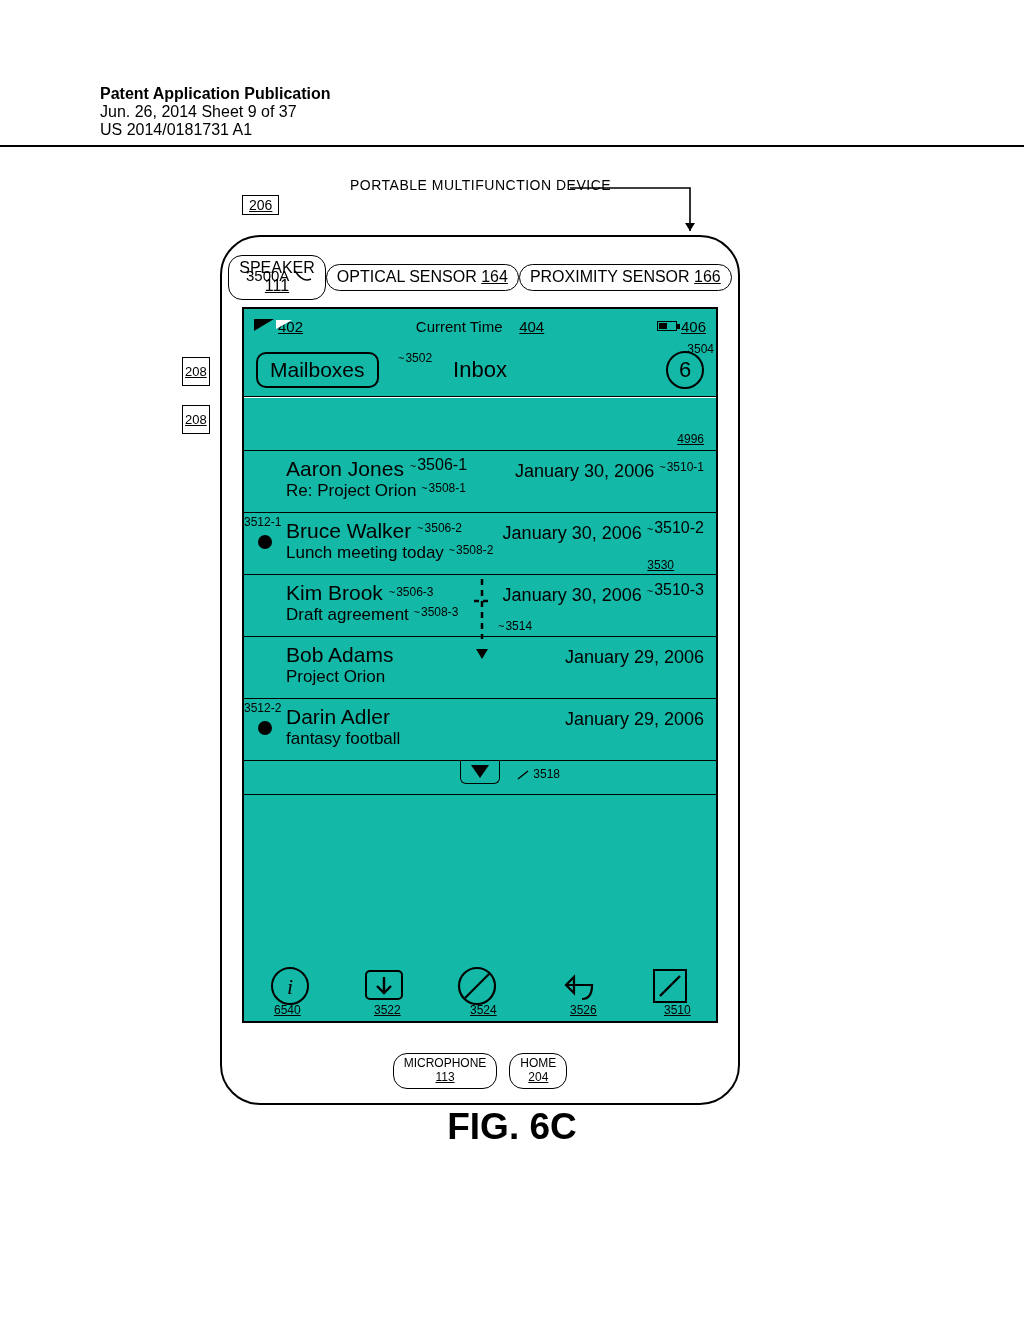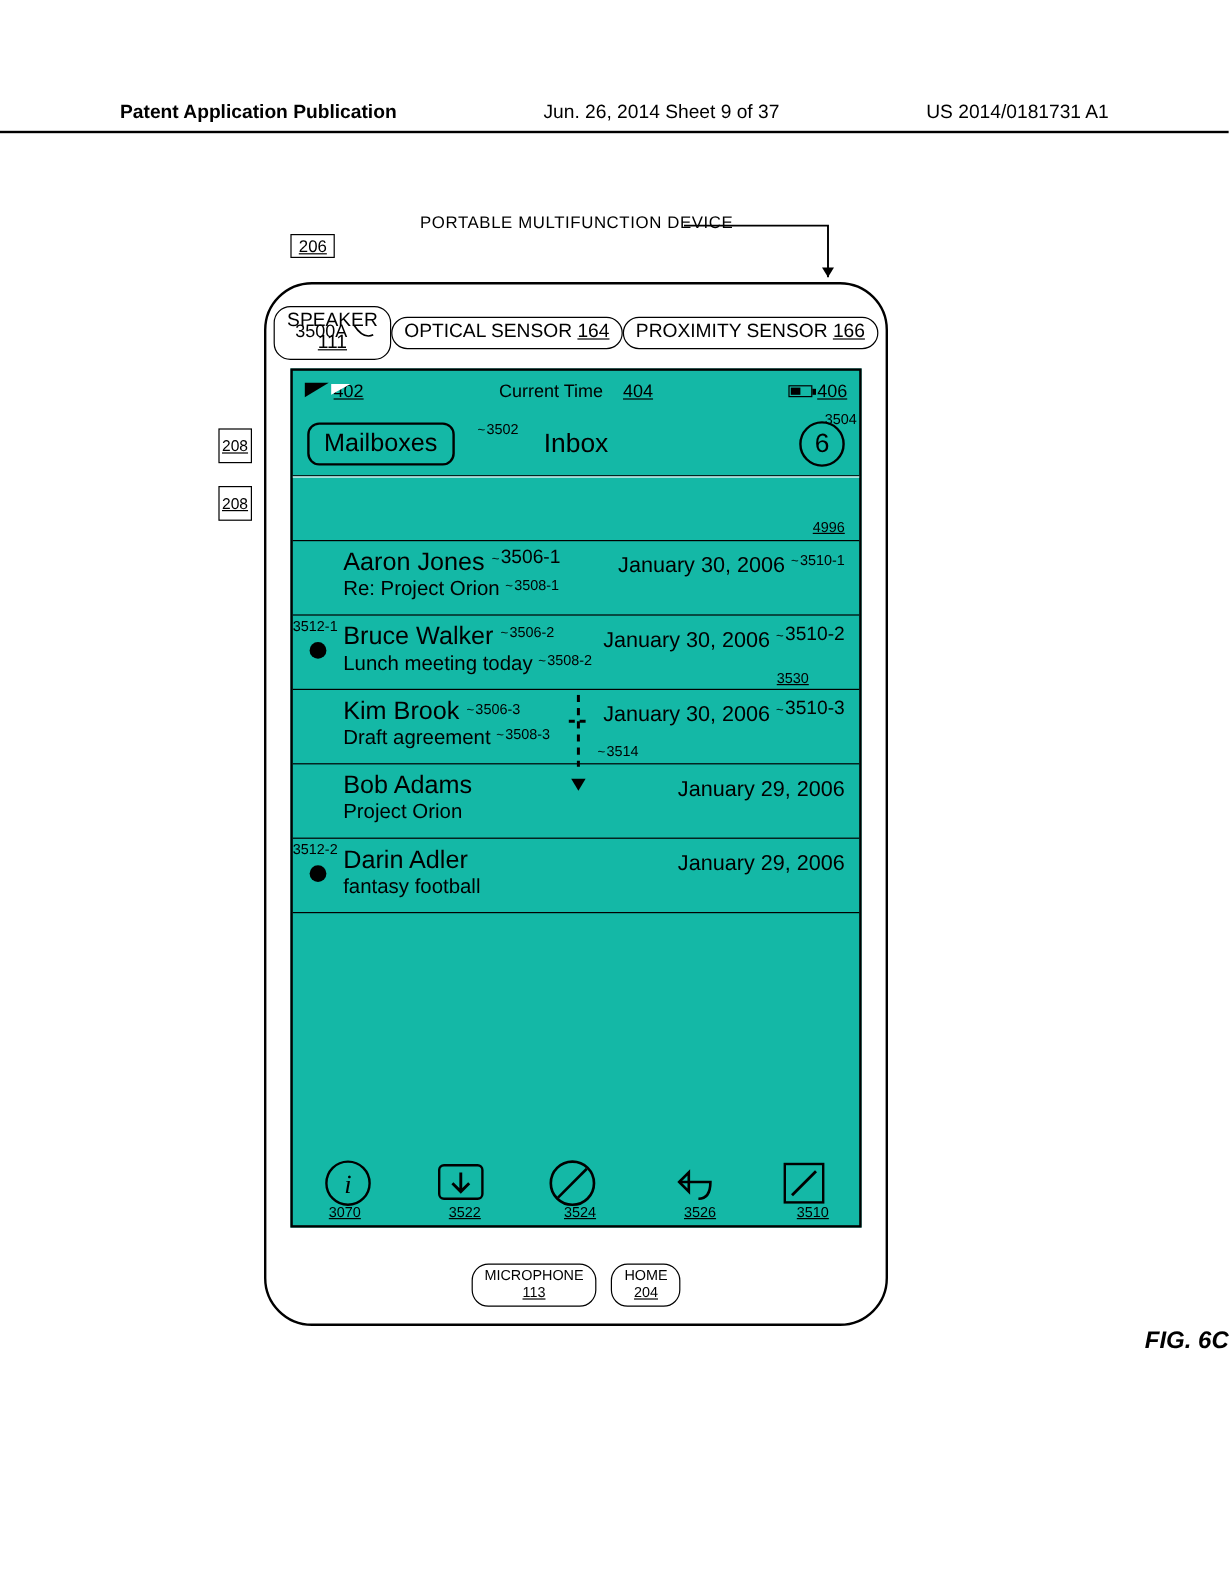--- a/index.html
+++ b/index.html
@@ -14,20 +14,21 @@
   .page-header {
     position: absolute;
     top: 85px;
     left: 0;
     width: 100%;
     border-bottom: 2px solid #000;
     padding: 0 100px 6px 100px;
     font-size: 16px;
     display: flex;
     justify-content: space-between;
+    flex-direction: column;
   }
   .page-header .left { font-weight: bold; }
   .figure-wrap {
     position: absolute;
     top: 175px;
     left: 190px;
     width: 560px;
   }
   .top-labels {
     position: relative;
@@ -217,24 +218,23 @@
     font-size:12px;
     margin-top:14px;
   }
   .arrow-cursor {
     position:absolute;
   }
   .fig-label {
     position: absolute;
     top: 1106px;
     left: 0; width: 100%;
-    text-align: right;
-    font-size: 20px;
+    text-align: center;
+    font-size: 37px;
     font-weight: bold;
-    font-style: italic;
   }
 </style>
 </head>
 <body>
 
 <div class="page-header">
   <span class="left">Patent Application Publication</span>
   <span>Jun. 26, 2014  Sheet 9 of 37</span>
   <span>US 2014/0181731 A1</span>
 </div>
@@ -358,20 +358,31 @@
       </div>
 
       <div class="mail-row" style="border-bottom:1.5px solid #000">
         <span class="unread-dot"></span>
         <span class="ref" style="left:0px;top:2px">3512-2</span>
         <div class="sender">Darin Adler</div>
         <div class="subject">fantasy football</div>
         <div class="date">January 29, 2006</div>
       </div>
 
+      <div class="triangle-row">
+        <div class="triangle-box">
+          <span class="tri-down"></span>
+        </div>
+        <span class="ref" style="left:272px;top:6px">
+          <svg width="14" height="12" style="vertical-align:middle">
+              <path d="M12 2 L2 10" stroke="#000" stroke-width="1.4"></path>
+            </svg>
+          <span>3518</span>
+        </span>
+      </div>
 
       <div class="toolbar">
         <div class="tb-btn">
           <svg width="42" height="42">
             <circle cx="21" cy="21" r="18" stroke="#000" stroke-width="2" fill="none"></circle>
             <text x="21" y="29" text-anchor="middle" font-size="22" font-style="italic" font-family="serif" fill="#000">i</text>
           </svg>
         </div>
         <div class="tb-btn">
           <svg width="44" height="42">
@@ -392,21 +403,21 @@
           </svg>
         </div>
         <div class="tb-btn">
           <svg width="42" height="42">
             <rect x="5" y="5" width="32" height="32" stroke="#000" stroke-width="2" fill="none"></rect>
             <line x1="11" y1="31" x2="31" y2="11" stroke="#000" stroke-width="2.4"></line>
           </svg>
         </div>
       </div>
 
-      <span class="ref ul" style="left:30px; bottom:-0px; top:auto; bottom:4px">3070</span>
+      <span class="ref ul" style="left:30px; bottom:-0px; top:auto; bottom:4px">6540</span>
       <span class="ref ul" style="left:130px; bottom:4px">3522</span>
       <span class="ref ul" style="left:226px; bottom:4px">3524</span>
       <span class="ref ul" style="left:326px; bottom:4px">3526</span>
       <span class="ref ul" style="left:420px; bottom:4px">3510</span>
 
     </div>
 
     <div class="bottom-sensors">
       <div class="sensor">
         <div>MICROPHONE</div>

